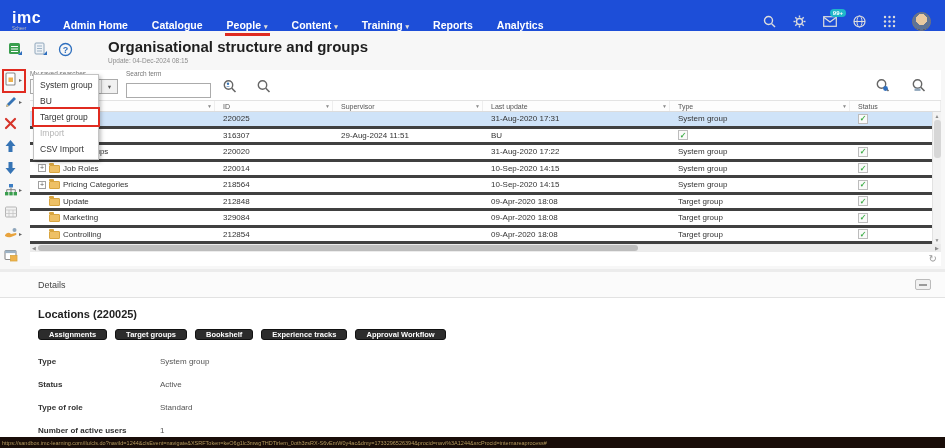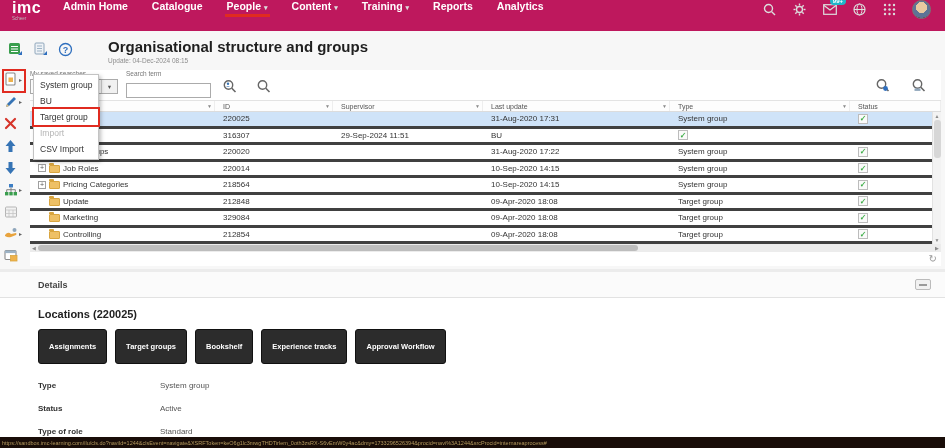--- a/index.html
+++ b/index.html
@@ -1,21 +1,21 @@
 <!DOCTYPE html>
 <html><head>
 <meta charset="utf-8">
 <style>
   * { margin:0; padding:0; box-sizing:border-box; }
   html,body { width:945px; height:448px; overflow:hidden; }
   body { font-family:"Liberation Sans", sans-serif; background:#ffffff; position:relative; }
   .screen { position:relative; width:945px; height:448px; background:#f7f7f7; }
 
   
-  .topbar { position:absolute; top:0; left:0; width:945px; height:31px; background:#be185d; display:flex; align-items:flex-start; z-index:60; }
+  .topbar { position:absolute; top:0; left:0; width:945px; height:31px; background:#1d4ed8; display:flex; align-items:flex-end; z-index:60; }
   .logo { margin-left:12px; margin-right:22px; color:#fff; line-height:1; cursor:pointer; }
   .logo .logo-main { font-size:16px; font-weight:bold; letter-spacing:.5px; }
   .logo .logo-sub { font-size:4.5px; color:#bbb; margin-top:1px; }
   .nav { display:flex; align-items:center; gap:24px; }
   .nav-item { position:relative; color:#ffffff; font-size:10.5px; font-weight:bold; cursor:pointer; white-space:nowrap; }
   .nav-item .caret { font-size:7px; margin-left:3px; color:#ddd; }
   .nav-item.active::after { content:''; position:absolute; left:-2px; right:-2px; bottom:-5px; height:3.5px; background:#e02b20; }
   .top-right { margin-left:auto; display:flex; align-items:center; gap:15px; margin-right:14px; }
   .tb-icon { width:15px; height:15px; display:inline-flex; align-items:center; justify-content:center; position:relative; cursor:pointer; }
   .tb-icon svg { display:block; }
@@ -80,27 +80,27 @@
   .ctx-item { font-size:8.5px; color:#333; padding:3px 6px; cursor:pointer; white-space:nowrap; }
   .ctx-item.disabled { color:#b5b5b5; cursor:default; }
   .ctx-item.highlighted { outline:2px solid #e02b20; outline-offset:0px; }
 
   
   .anno-box { position:absolute; border:2px solid #e02b20; z-index:70; pointer-events:none; }
 
   
   .details { position:absolute; left:0; top:269px; width:945px; height:168px; background:#fff; border-top:3px solid #ececec; }
   .details-head { height:26px; display:flex; align-items:center; padding:0 14px 0 38px; border-bottom:1px solid #e2e2e2; background:#fbfbfb; }
-  .details-title { font-size:9px; font-weight:bold; color:#444; }
+  .details-title { font-size:9px; font-weight:normal; color:#444; }
   .collapse-box { margin-left:auto; width:16px; height:11px; border:1px solid #bbb; background:#f1f1f1; border-radius:2px; display:flex; align-items:center; justify-content:center; cursor:pointer; }
   .collapse-box::after { content:''; width:8px; height:2px; background:#9a9a9a; }
   .details-body { padding:10px 38px 0 38px; }
   .d-title { font-size:11px; font-weight:bold; color:#222; }
   .d-buttons { display:flex; gap:8px; margin-top:9px; }
-  .d-btn { background:#2c2c2c; color:#fff; font-size:7.5px; font-weight:bold; border:1px solid #111; border-radius:3px; padding:12px 10px; cursor:pointer; font-family:"Liberation Sans",sans-serif; }
+  .d-btn { background:#2c2c2c; color:#fff; font-size:7.5px; font-weight:bold; border:1px solid #111; border-radius:3px; padding:0 10px; cursor:pointer; font-family:"Liberation Sans",sans-serif; }
   .d-fields { margin-top:10px; }
   .d-field { display:flex; height:23px; align-items:center; }
   .d-label { width:122px; font-size:8px; font-weight:bold; color:#333; }
   .d-value { font-size:8px; color:#555; }
 
   
   .statusbar { position:absolute; left:0; bottom:0; width:945px; height:11px; background:#190d08; display:flex; align-items:center; z-index:80; }
   .status-url { font-size:5.5px; color:#b59a5f; margin-left:2px; white-space:nowrap; overflow:hidden; }
 </style>
 </head>
@@ -376,21 +376,21 @@
             <span class="chk">✓</span>
           </div>
         </div>
         <div class="trow">
           <div class="td name">
             <span class="expander hidden"></span>
             <span class="folder hidden"></span>
             <span></span>
           </div>
           <div class="td">316307</div>
-          <div class="td">29-Sep-2024 11:51</div>
+          <div class="td">29-Aug-2024 11:51</div>
           <div class="td">BU</div>
           <div class="td">
             <span class="chk">✓</span>
           </div>
         </div>
         <div class="trow">
           <div class="td name">
             <span class="expander">+</span>
             <span class="folder"></span>
             <span>User Groups</span>

